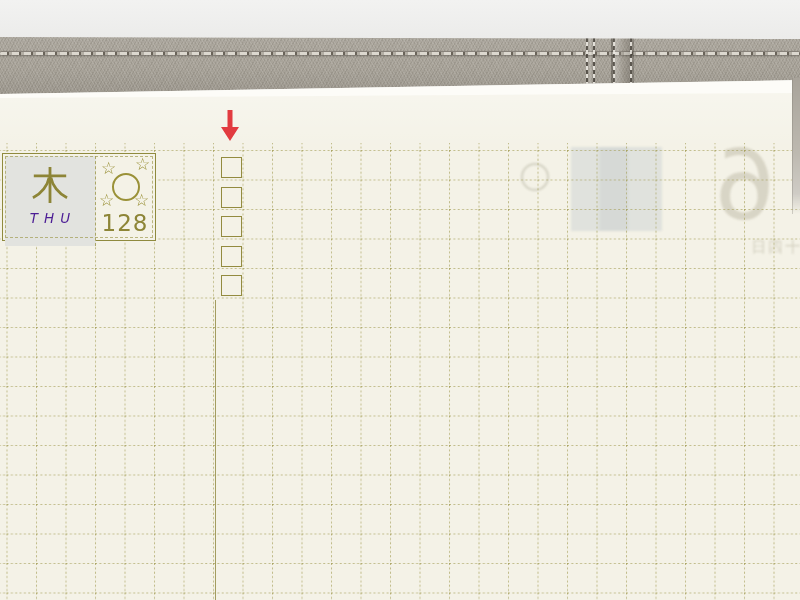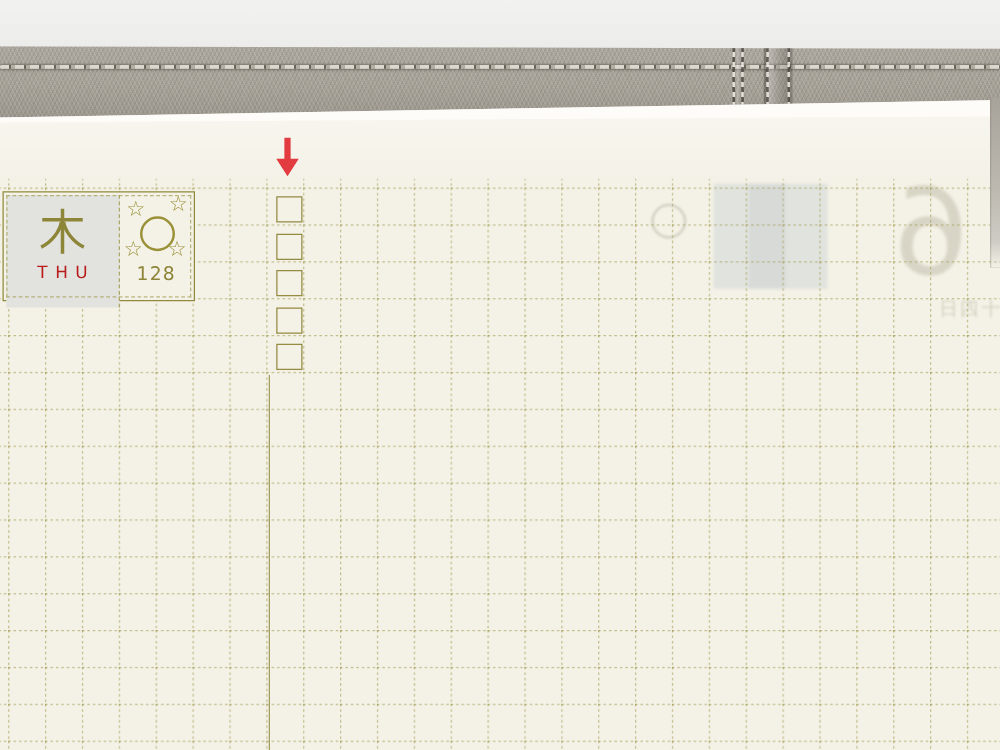--- a/index.html
+++ b/index.html
@@ -59,28 +59,28 @@
   .grid{position:absolute;left:0;top:0;}
 
   
   .day-box{position:absolute;left:2px;top:65px;width:154px;height:88px;background:#f4f2e7;
            border:1px solid #8f8a3e;box-sizing:border-box;}
   .inset-dash{position:absolute;inset:2px;border:1px dashed rgba(162,156,82,.7);pointer-events:none;}
   .cell-left{position:absolute;left:2px;top:2px;width:90px;height:82px;background:#e2e3df;
              border-right:1px dashed rgba(162,156,82,.85);
              display:flex;flex-direction:column;align-items:center;padding-top:8px;box-sizing:content-box;}
   .kanji{display:block;}
-  .thu{margin-top:4px;font-size:13.5px;letter-spacing:6px;margin-right:-6px;color:#b91c1c;}
+  .thu{margin-top:4px;font-size:13.5px;letter-spacing:6px;margin-right:-6px;color:#4c1d95;font-style:italic;}
   .cell-right{position:absolute;left:92px;top:2px;right:2px;bottom:2px;}
   .star{position:absolute;font-size:17px;line-height:1;color:#9a9138;}
   .s1{left:98px;top:6px;} .s2{left:132px;top:2px;} .s3{left:96px;top:38px;} .s4{left:131px;top:38px;}
   .moon{position:absolute;left:109px;top:19px;width:28px;height:28px;border-radius:50%;
         border:2px solid #9a9138;box-sizing:border-box;}
   .count{position:absolute;left:92px;top:56px;width:60px;text-align:center;
-         font-size:15px;letter-spacing:1px;color:#8d8537;}
+         font-size:23px;letter-spacing:1px;color:#8d8537;}
 
   
   .checkbox-col{position:absolute;left:221px;top:69px;width:22px;height:148px;}
   .cbx{position:absolute;left:0;width:21px;height:21px;box-sizing:border-box;
        border:1.4px solid rgba(141,133,55,.95);background:#f4f2e7;}
 
   
   .arrow{position:absolute;left:218px;top:22px;}
 
   

